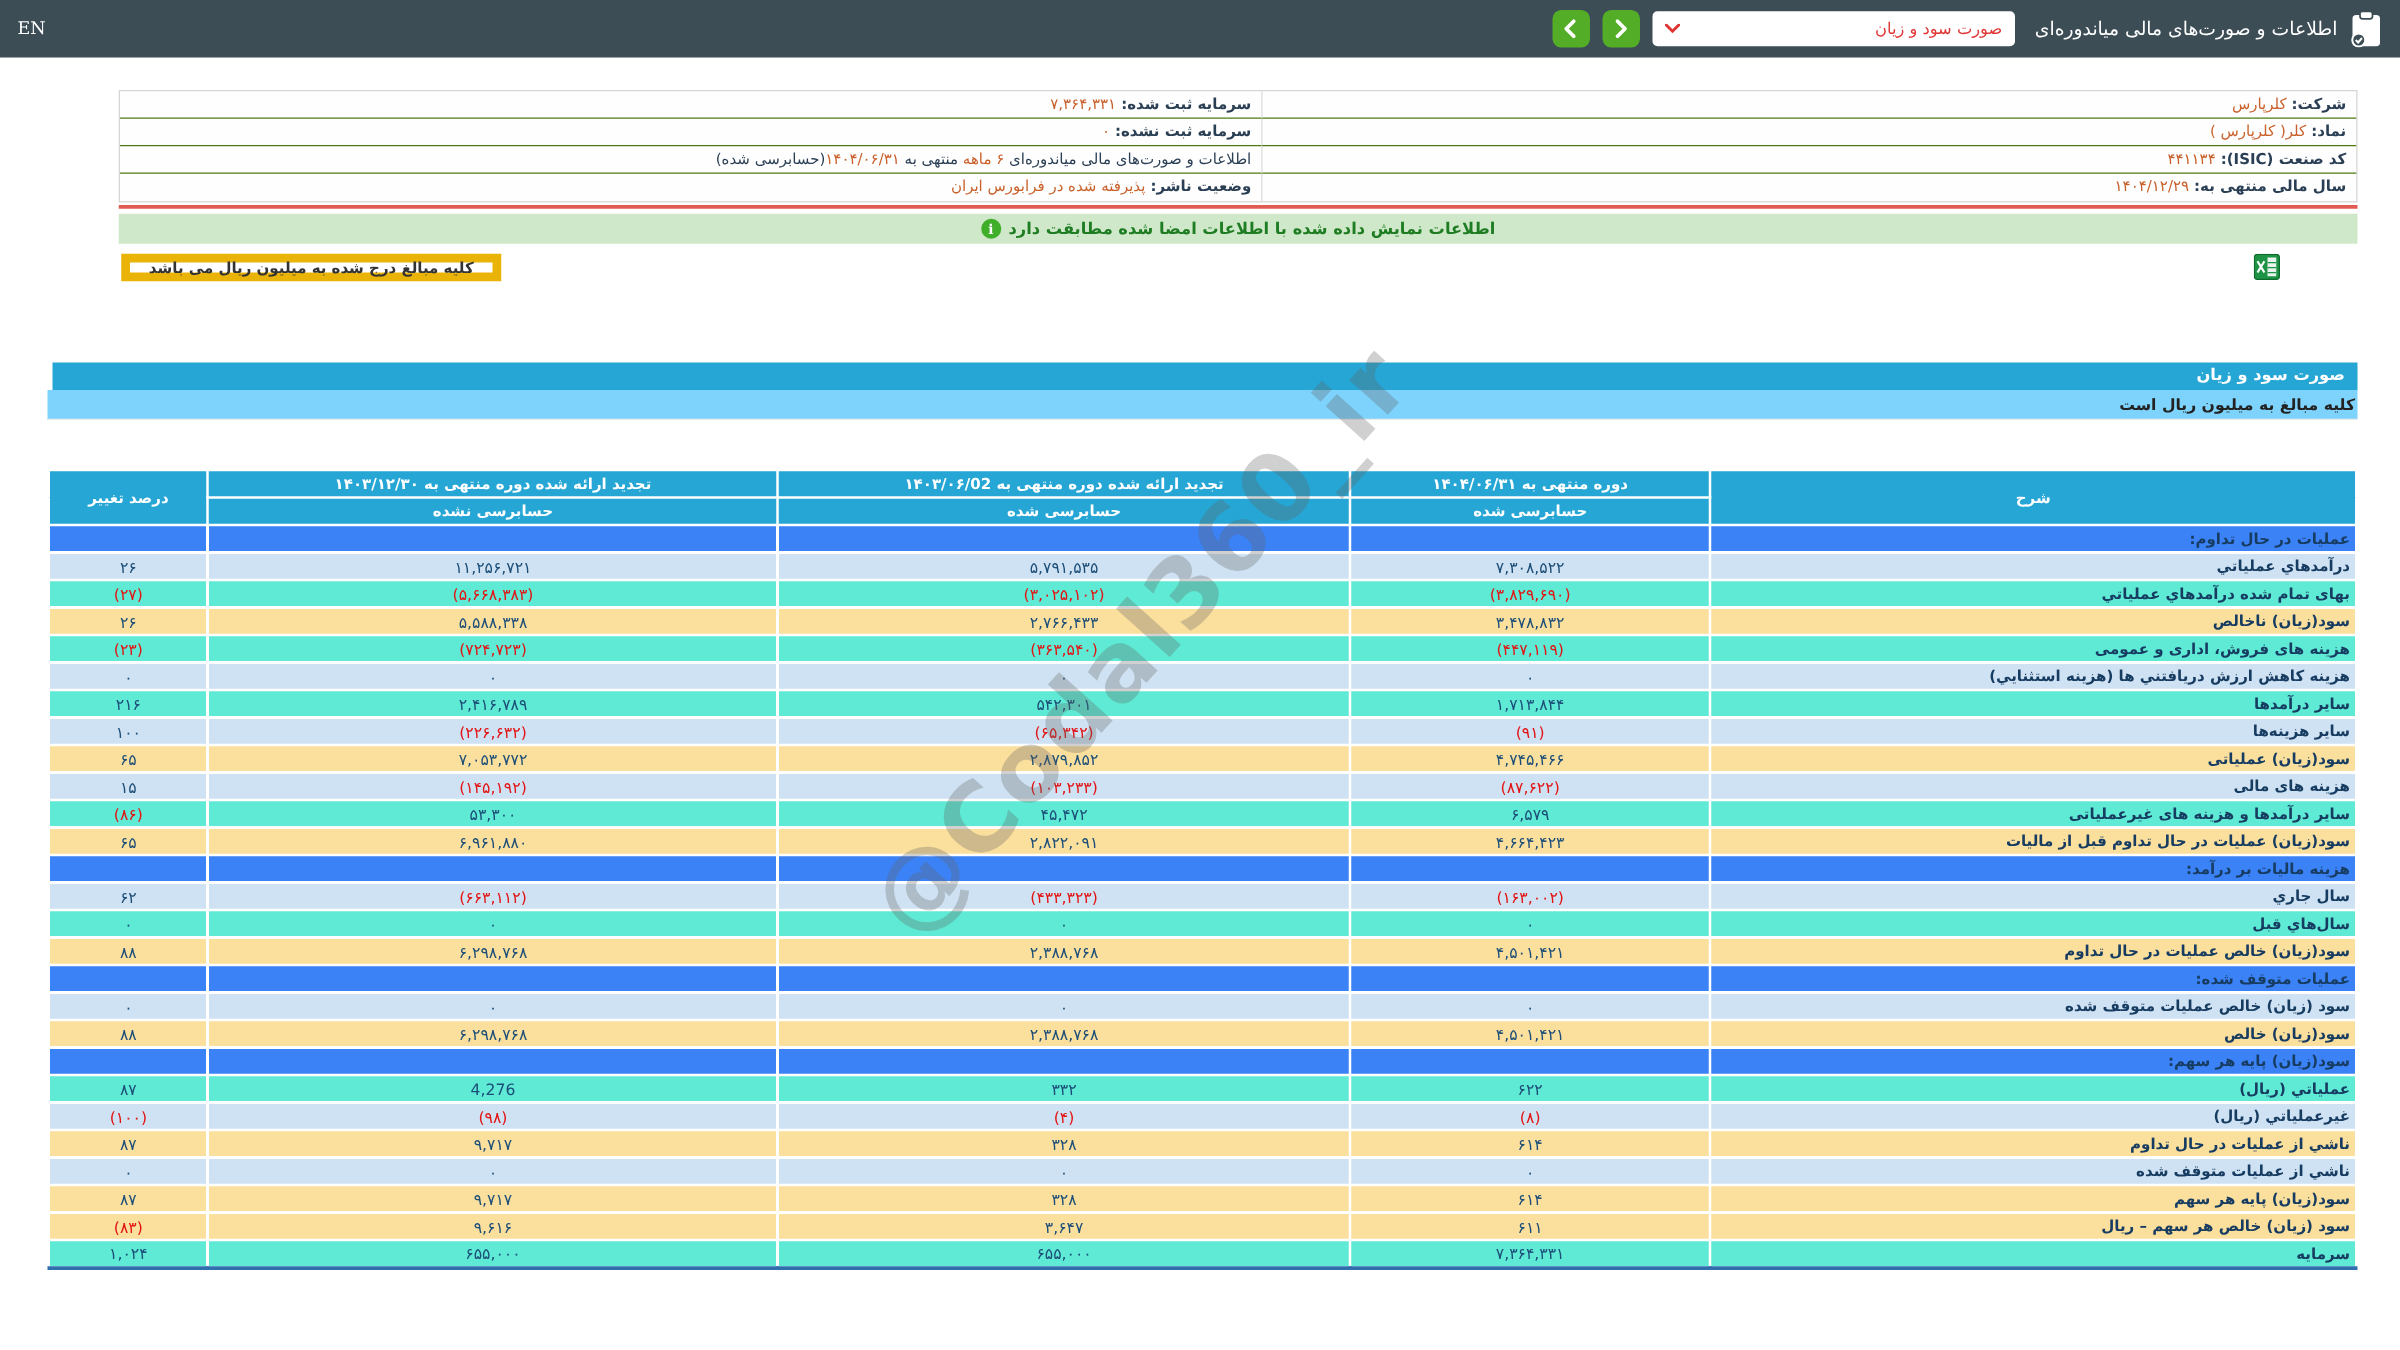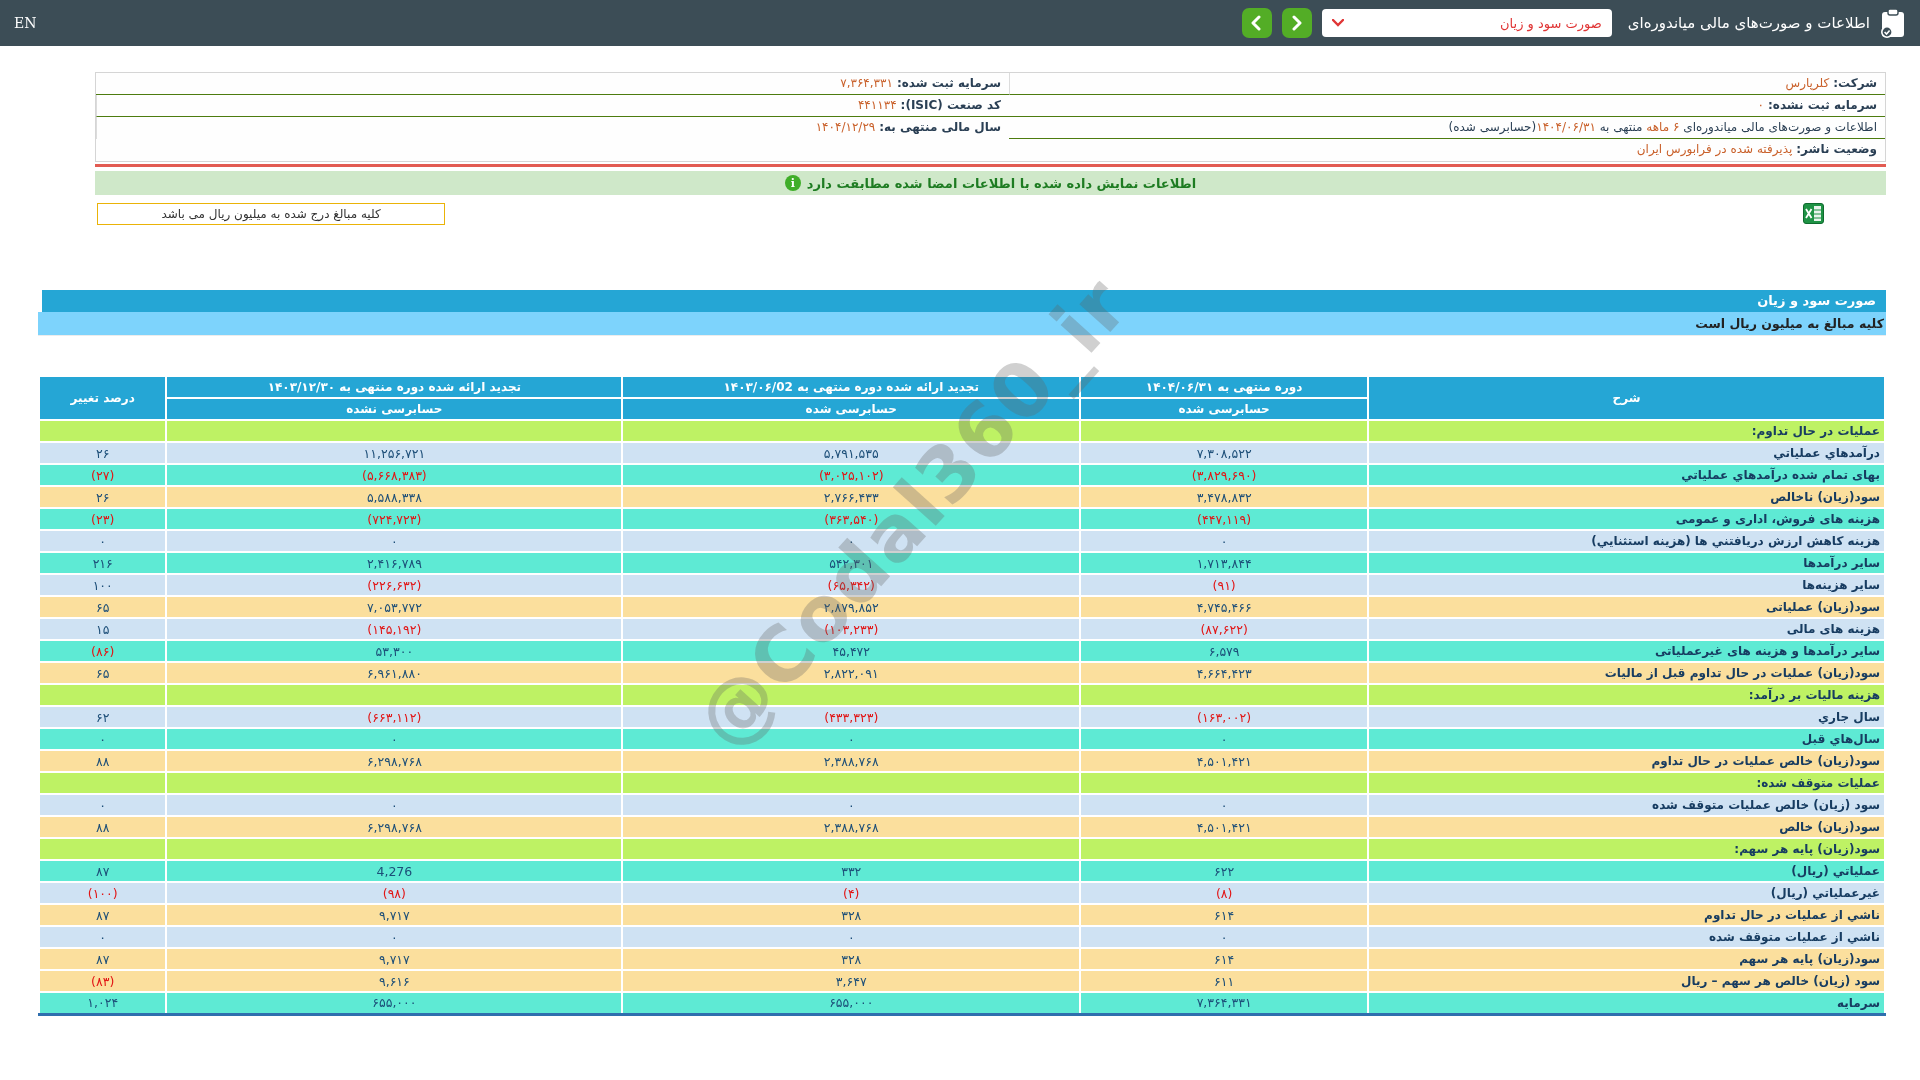--- a/index.html
+++ b/index.html
@@ -39,43 +39,43 @@
   .red-line { height:3px; background:#e25b52; margin-top:2px; }
 
   .sig-banner { height:24px; background:#cfe8c9; margin-top:4px; display:flex;
     align-items:center; justify-content:center; gap:6px; direction:rtl; }
   .sig-banner .txt { color:#1e7c22; font-weight:bold; font-size:13px; }
   .info-badge { width:16px; height:16px; border-radius:50%; background:#3fae29;
     color:#fff; font-size:11px; font-weight:bold; display:flex; align-items:center;
     justify-content:center; font-family:"DejaVu Serif", serif; }
 
   .note-row { position:relative; height:24px; margin-top:8px; }
-  .note-box { position:absolute; left:2px; top:0; width:348px; height:22px;
-    border:1px solid #eab308; display:flex; align-items:center; justify-content:center;
-    font-weight:normal; font-size:12px; color:#333; background:#fff; }
+  .note-box { position:absolute; left:2px; top:0; width:304px; height:22px;
+    border:7px solid #eab308; display:flex; align-items:center; justify-content:center;
+    font-weight:bold; font-size:12px; color:#333; background:#fff; }
   .excel-icon { position:absolute; right:62px; top:0; width:21px; height:21px; cursor:pointer; }
 
   
   .blue-bar { margin:63px 0 0 4px; height:22px; background:#25a6d5; color:#fff;
     font-weight:bold; font-size:13px; line-height:22px; padding-right:10px;
     direction:rtl; margin-left:4px; }
   .stmt-wrap { margin:0 34px 0 38px; }
   .unit-row { height:24px; line-height:24px; text-align:right; direction:rtl;
     padding-right:2px; font-weight:bold; font-size:12.5px; color:#222;
     border-bottom:1px solid #ececec; background:#7dd3fc; }
 
   
   table.fin { width:100%; border-collapse:collapse; direction:rtl; margin-top:39px;
     table-layout:fixed; border-bottom:3px solid #2f6fae; }
   table.fin th { background:#25a6d5; color:#fff; font-size:12px; font-weight:bold;
     border:2px solid #fff; height:22px; padding:0 4px; text-align:center; }
   table.fin td { height:22px; border:2px solid #fff; font-size:12.5px; color:#1c4e78;
     text-align:center; padding:0 4px; white-space:nowrap; overflow:hidden; }
   table.fin td.desc { text-align:right; font-weight:bold; font-size:12px; color:#173c61; }
-  tr.section td { background:#bef264; }
+  tr.section td { background:#3b82f6; }
   tr.blue td { background:#cfe2f3; }
   tr.plain td { background:#5eead4; }
   tr.yellow td { background:#fbdf9d; }
   .neg { color:#e21414 !important; }
 
   .watermark { position:absolute; left:612px; top:468px; font-size:76px; font-weight:bold;
     color:rgba(100,100,100,0.30); transform:rotate(-48deg); letter-spacing:2px;
     pointer-events:none; z-index:10; direction:ltr; white-space:nowrap; }
 </style>
 </head>
@@ -111,20 +111,21 @@
           <path d="M8 2 L2 8 L8 14" stroke="#fff" stroke-width="3" fill="none" stroke-linecap="round" stroke-linejoin="round"></path>
         </svg>
     </button>
     <span class="en">EN</span>
   </div>
 
   <div class="content">
     <div class="info-grid" id="info-grid">
         <div class="info-cell r"><span class="info-label">شرکت:</span><span class="info-value link">کلرپارس</span></div>
         <div class="info-cell"><span class="info-label">سرمایه ثبت شده:</span><span class="info-value">۷,۳۶۴,۳۳۱</span></div>
+        <div class="info-cell r"><span class="info-label">نماد:</span><span class="info-value link">کلر( کلرپارس )</span></div>
         <div class="info-cell"><span class="info-label">سرمایه ثبت نشده:</span><span class="info-value">۰</span></div>
         <div class="info-cell r"><span class="info-label">کد صنعت (ISIC):</span><span class="info-value">۴۴۱۱۳۴</span></div>
         <div class="info-cell"><span class="plainpart">اطلاعات و صورت‌های مالی میاندوره‌ای </span><span class="accent">۶ ماهه</span><span class="plainpart"> منتهی به </span><span class="accent">۱۴۰۴/۰۶/۳۱</span><span class="plainpart">(حسابرسی شده)</span></div>
         <div class="info-cell r last"><span class="info-label">سال مالی منتهی به:</span><span class="info-value">۱۴۰۴/۱۲/۲۹</span></div>
         <div class="info-cell last"><span class="info-label">وضعیت ناشر:</span><span class="info-value">پذیرفته شده در فرابورس ایران</span></div>
       </div>
     <div class="red-line"></div>
     <div class="sig-banner">
       <span class="txt">اطلاعات نمایش داده شده با اطلاعات امضا شده مطابقت دارد</span>
       <span class="info-badge">i</span>

